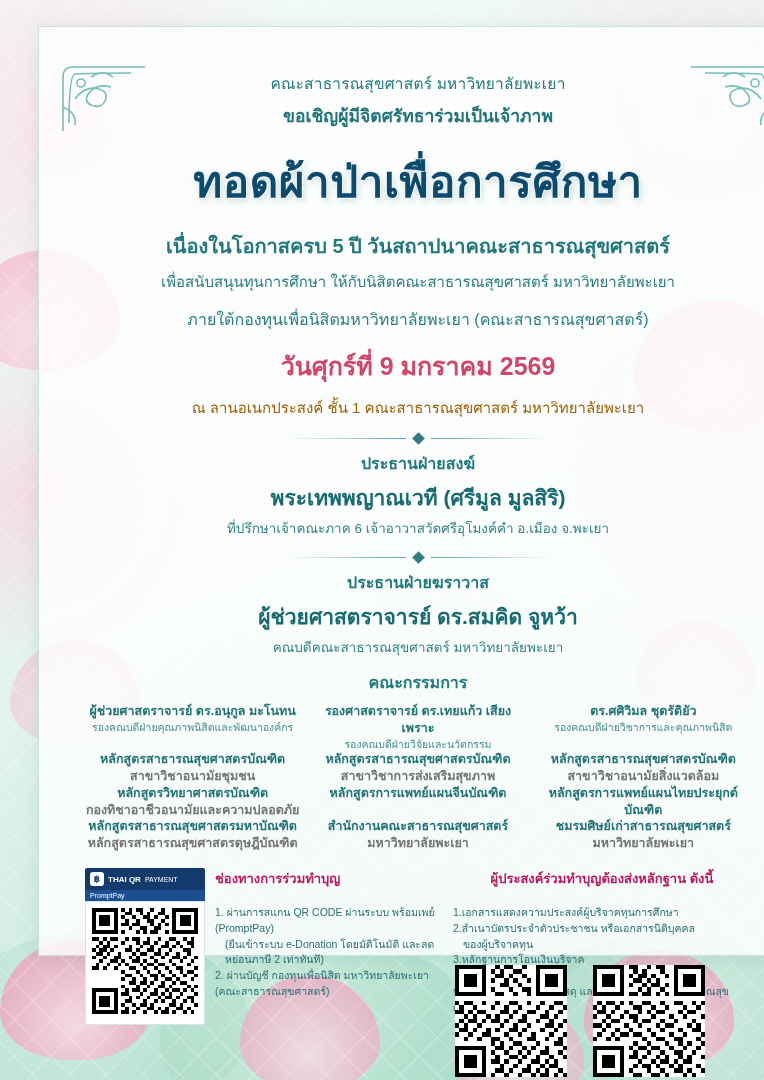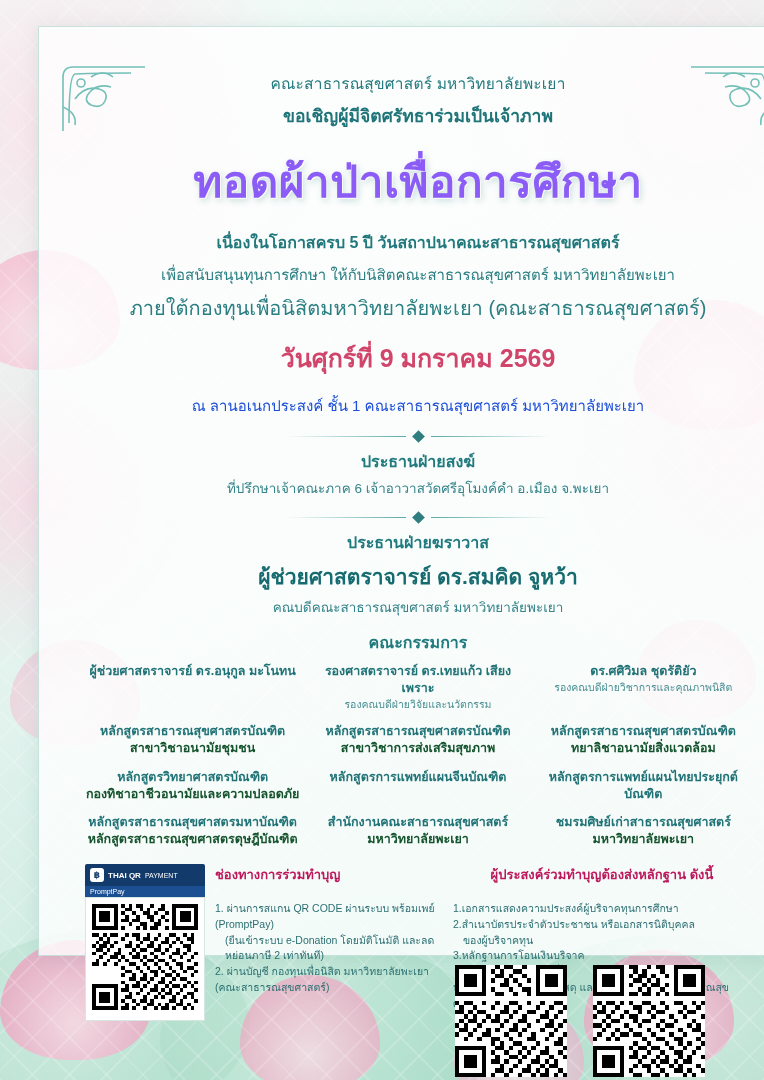--- a/index.html
+++ b/index.html
@@ -51,48 +51,48 @@
   .c-tr { right:22px; top:36px; transform:scaleX(-1); }
 
   .content { position:relative; padding:44px 46px 0; text-align:center; color:#1f6f74; }
 
   .l1 { font-size:15.5px; color:#247a7e; letter-spacing:.2px; }
   .l2 { font-size:17.5px; color:#1e7478; margin-top:6px; font-weight:bold; }
 
   .headline {
     margin-top:16px;
     font-family:"Liberation Serif","DejaVu Serif",serif;
-    font-size:44px; font-weight:bold; color:#8b5cf6;
+    font-size:44px; font-weight:bold; color:#0c4a6e;
     letter-spacing:.5px;
     text-shadow:1px 1px 0 rgba(255,255,255,.9), 2px 3px 6px rgba(40,120,115,.25);
   }
 
-  .l3 { margin-top:14px; font-size:16px; color:#20787c; font-weight:bold; }
+  .l3 { margin-top:14px; font-size:20px; color:#20787c; font-weight:bold; }
   .l4 { margin-top:8px;  font-size:15px; color:#2b7f82; }
-  .l5 { margin-top:5px;  font-size:20px; color:#2b7f82; }
+  .l5 { margin-top:13px;  font-size:16px; color:#2b7f82; }
 
   .date { margin-top:14px; font-size:25px; font-weight:bold; color:#d2456b;
           text-shadow:1px 1px 0 rgba(255,255,255,.8); }
-  .place { margin-top:16px; font-size:15px; color:#1d4ed8; }
+  .place { margin-top:10px; font-size:15px; color:#a16207; }
 
   .divider { display:flex; align-items:center; justify-content:center; gap:8px; margin:14px 0 8px; }
   .divider .line { height:1px; width:120px; background:linear-gradient(90deg,rgba(90,170,165,0),#5aa9a5); }
   .divider .line.r { background:linear-gradient(90deg,#5aa9a5,rgba(90,170,165,0)); }
   .divider .dia { width:9px; height:9px; background:#2f7d7f; transform:rotate(45deg); }
 
   .sec-title { font-size:16px; font-weight:bold; color:#1f7a7e; }
   .name-big  { margin-top:5px; font-size:21px; font-weight:bold; color:#166b70; }
   .name-sub  { margin-top:3px; font-size:13.5px; color:#35848a; }
 
   
-  .grid { margin-top:8px; display:grid; grid-template-columns:1fr 1fr 1fr; gap:12px 10px; }
+  .grid { margin-top:8px; display:grid; grid-template-columns:1fr 1fr 1fr; gap:0 10px; }
   .cell { text-align:center; line-height:1.35; }
   .cell .n { font-size:12.5px; font-weight:bold; color:#1f7276; }
   .cell .d { font-size:10.5px; color:#4a8f93; }
-  .cell .n2{ font-size:12.5px; font-weight:bold; color:#14532d; }
+  .cell .n2{ font-size:12.5px; font-weight:bold; color:#737373; }
 
   
   .panels { display:flex; gap:18px; margin-top:16px; text-align:left; }
   .panel-left { width:54%; display:flex; gap:10px; }
   .panel-right{ width:46%; }
   .qr-col { width:120px; flex:0 0 120px; }
 
   .qr-head {
     background:#123a6b; color:#fff; font-size:8px; font-weight:bold;
     padding:4px 5px; display:flex; align-items:center; gap:4px; border-radius:2px 2px 0 0;
@@ -162,55 +162,57 @@
 
     <div class="date">วันศุกร์ที่ 9 มกราคม 2569</div>
     <div class="place">ณ ลานอเนกประสงค์ ชั้น 1 คณะสาธารณสุขศาสตร์ มหาวิทยาลัยพะเยา</div>
 
     <div class="divider">
       <span class="line"></span>
       <span class="dia"></span>
       <span class="line r"></span>
     </div>
     <div class="sec-title">ประธานฝ่ายสงฆ์</div>
+    <div class="name-big">พระเทพพญาณเวที (ศรีมูล มูลสิริ)</div>
     <div class="name-sub">ที่ปรึกษาเจ้าคณะภาค 6 เจ้าอาวาสวัดศรีอุโมงค์คำ อ.เมือง จ.พะเยา</div>
 
     <div class="divider">
       <span class="line"></span>
       <span class="dia"></span>
       <span class="line r"></span>
     </div>
     <div class="sec-title">ประธานฝ่ายฆราวาส</div>
     <div class="name-big">ผู้ช่วยศาสตราจารย์ ดร.สมคิด จูหว้า</div>
     <div class="name-sub">คณบดีคณะสาธารณสุขศาสตร์ มหาวิทยาลัยพะเยา</div>
 
     <div class="sec-title" style="margin-top:12px">คณะกรรมการ</div>
     <div class="grid">
       <div class="cell">
         <div class="n">ผู้ช่วยศาสตราจารย์ ดร.อนุกูล มะโนทน</div>
+        <div class="d">รองคณบดีฝ่ายคุณภาพนิสิตและพัฒนาองค์กร</div>
       </div>
       <div class="cell">
         <div class="n">รองศาสตราจารย์ ดร.เทยแก้ว เสียงเพราะ</div>
         <div class="d">รองคณบดีฝ่ายวิจัยและนวัตกรรม</div>
       </div>
       <div class="cell">
         <div class="n">ดร.ศศิวิมล ชุดรัติยัว</div>
         <div class="d">รองคณบดีฝ่ายวิชาการและคุณภาพนิสิต</div>
       </div>
       <div class="cell">
         <div class="n">หลักสูตรสาธารณสุขศาสตรบัณฑิต</div>
         <div class="n2">สาขาวิชาอนามัยชุมชน</div>
       </div>
       <div class="cell">
         <div class="n">หลักสูตรสาธารณสุขศาสตรบัณฑิต</div>
         <div class="n2">สาขาวิชาการส่งเสริมสุขภาพ</div>
       </div>
       <div class="cell">
         <div class="n">หลักสูตรสาธารณสุขศาสตรบัณฑิต</div>
-        <div class="n2">ทยาลิชาอนามัยสิ่งแวดล้อม</div>
+        <div class="n2">สาขาวิชาอนามัยสิ่งแวดล้อม</div>
       </div>
       <div class="cell">
         <div class="n">หลักสูตรวิทยาศาสตรบัณฑิต</div>
         <div class="n2">กองทิชาอาชีวอนามัยและความปลอดภัย</div>
       </div>
       <div class="cell">
         <div class="n">หลักสูตรการแพทย์แผนจีนบัณฑิต</div>
         <div class="n2"></div>
       </div>
       <div class="cell">

